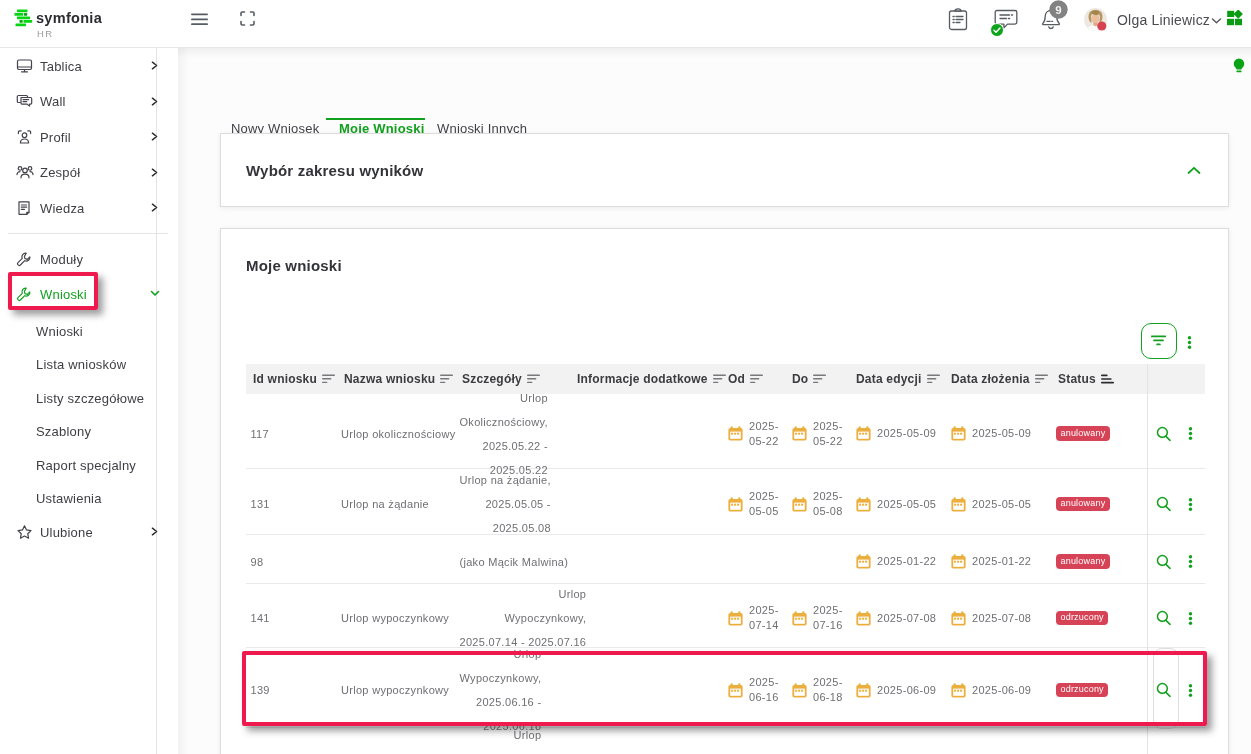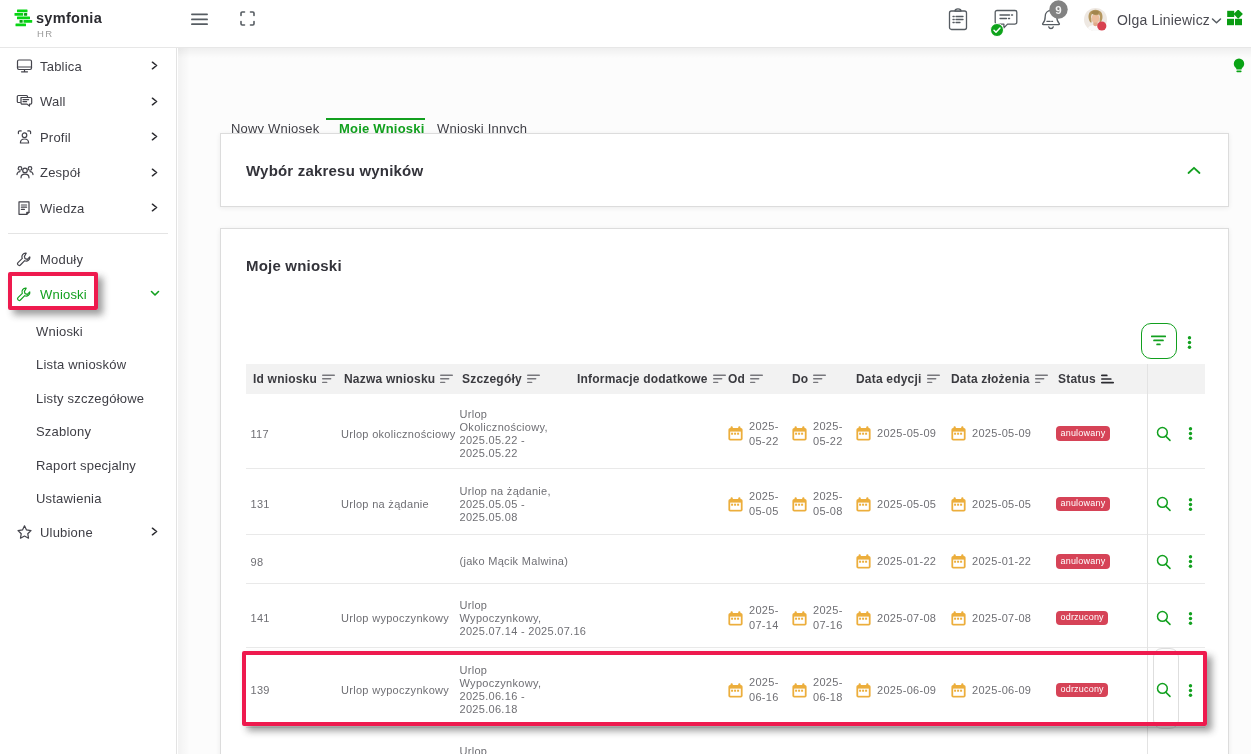--- a/index.html
+++ b/index.html
@@ -10,21 +10,21 @@
 
   
   #topbar { position:absolute; left:0; top:0; width:1251px; height:48px;
     background:#fff; border-bottom:1px solid #e7e7e7; z-index:30; }
   .logo-text { position:absolute; left:36px; top:10px; font-size:14.5px; font-weight:700;
     color:#2b2b30; letter-spacing:0.3px; }
   .logo-hr { position:absolute; left:37px; top:28px; font-size:9.5px; color:#9b9b9b;
     letter-spacing:1.5px; }
 
   
-  #sidebar { position:absolute; left:0; top:48px; width:177px; height:706px;
+  #sidebar { position:absolute; left:0; top:48px; width:157px; height:706px;
     background:#fff; border-right:1px solid #e3e3e3; z-index:20; }
   .nav-item { position:absolute; left:0; width:177px; height:22px; }
   .nav-label { position:absolute; left:40px; top:50%; transform:translateY(-50%);
     font-size:13px; color:#3e3e45; letter-spacing:0.2px; white-space:nowrap; }
   .nav-icon { position:absolute; left:16px; top:50%; transform:translateY(-50%); }
   .sub-label { position:absolute; left:36px; transform:translateY(-50%);
     font-size:13px; color:#3e3e45; letter-spacing:0.2px; white-space:nowrap; }
   #side-sep { position:absolute; left:8px; top:184.5px; width:160px; height:1px; background:#e4e4e4; }
 
   
@@ -47,21 +47,21 @@
     color:#33333a; letter-spacing:0.2px; }
 
   
   #thead { position:absolute; left:24.5px; top:135px; width:959.5px; height:30px;
     background:#f2f2f2; }
   .th { position:absolute; top:0; height:30px; display:flex; align-items:center;
     font-size:12px; font-weight:700; color:#3b3b40; letter-spacing:0.2px; }
   .row { position:absolute; left:24.5px; width:959.5px; border-bottom:1px solid #e9e9e9; }
   .cell { position:absolute; top:2.5px; height:100%; display:flex; align-items:center;
     font-size:11px; color:#6f6f74; letter-spacing:0.3px; white-space:nowrap; }
-  .cell.multiline { line-height:13px; white-space:normal; }
+  .cell.multiline { line-height:24px; white-space:normal;text-align:right; }
   .datecell { gap:6px; }
   .pill { display:inline-block; padding:2.5px 4.5px; border-radius:4px;
     background:#d64357; color:#fff; font-size:9px; line-height:9.5px; letter-spacing:0.2px; }
   #vline { position:absolute; left:926px; top:135px; width:1px; height:465px; background:#e3e3e3; }
 
   .redbox { position:absolute; border:4px solid #ee1a4e; z-index:40;
     box-shadow:5px 5px 7px rgba(40,40,40,0.45); }
 </style>
 </head>
 <body>

